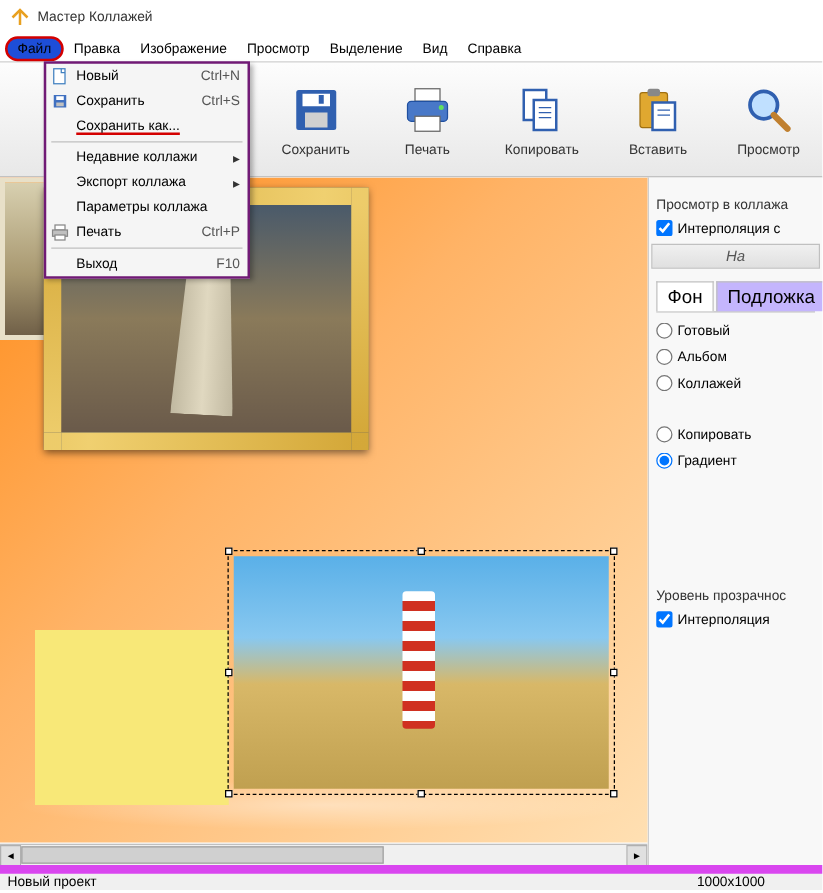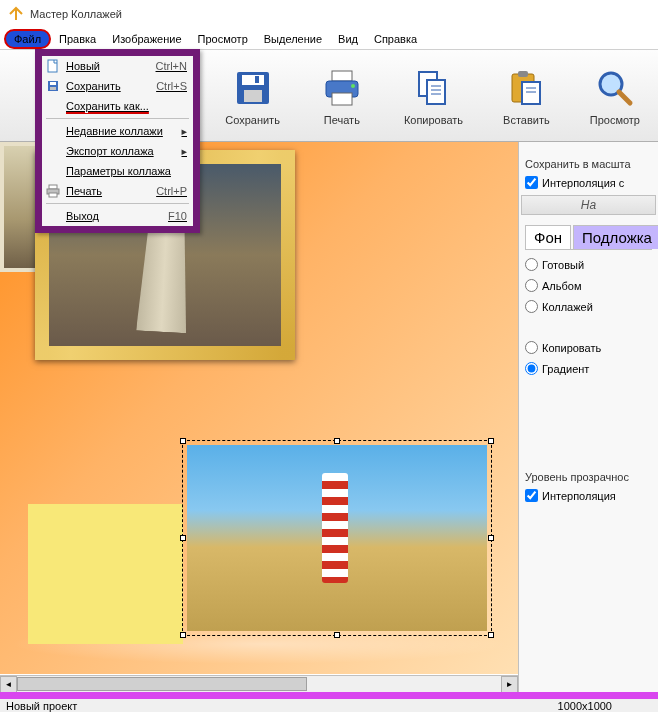--- a/index.html
+++ b/index.html
@@ -6,21 +6,21 @@
 body { background: #fff; width: 658px; height: 714px; overflow: hidden; position: relative; }
 
 .titlebar { height: 28px; display: flex; align-items: center; padding: 0 8px; background: #fff; }
 .titlebar .app-icon { width: 16px; height: 16px; margin-right: 6px; }
 .titlebar .title { color: #333; }
 
 .menubar { height: 22px; display: flex; align-items: center; padding: 0 4px; background: #fff; border-bottom: 1px solid #d0d0d0; position: relative; }
 .menubar .menu-item { padding: 2px 8px; cursor: pointer; position: relative; }
 .menubar .menu-item.active { border: 2px solid #d40000; border-radius: 10px; background: #1d4ed8; }
 
-.dropdown { position: absolute; top: 49px; left: 35px; width: 165px; background: #f5f5f5; border: 7px solid #701a75; box-shadow: 2px 2px 4px rgba(0,0,0,0.3); z-index: 100; text-decoration: underline; }
+.dropdown { position: absolute; top: 49px; left: 35px; width: 165px; background: #f5f5f5; border: 2px solid #701a75; box-shadow: 2px 2px 4px rgba(0,0,0,0.3); z-index: 100; }
 .dropdown .dd-item { display: flex; align-items: center; height: 20px; padding: 0 6px 0 2px; }
 .dropdown .dd-icon { width: 18px; height: 16px; display: flex; align-items: center; justify-content: center; margin-right: 4px; }
 .dropdown .dd-label { flex: 1; }
 .dropdown .dd-shortcut { color: #555; }
 .dropdown .dd-arrow { color: #333; }
 .dropdown .dd-sep { height: 1px; background: #c0c0c0; margin: 2px 4px; }
 .dropdown .dd-highlight { text-decoration: underline; text-decoration-color: #d40000; text-decoration-thickness: 2px; text-underline-offset: 2px; }
 
 .toolbar { height: 92px; background: linear-gradient(#fdfdfd, #e8e8e8); border-bottom: 1px solid #b0b0b0; display: flex; align-items: center; padding: 0 8px; gap: 20px; }
 .toolbar .tb-btn { display: flex; flex-direction: column; align-items: center; gap: 4px; padding: 4px 10px; cursor: pointer; }
@@ -232,21 +232,21 @@
     <div class="hscroll">
       <div class="sbtn">◄</div>
       <div class="strack">
           <div class="sthumb"></div>
         </div>
       <div class="sbtn">►</div>
     </div>
   </div>
 
   <div class="right-panel">
-    <div class="section-label">Сохранить в масшта</div>
+    <div class="section-label">Просмотр в коллажа</div>
     <div class="check-row">
       <input type="checkbox" checked="" style="">
       <span>Интерполяция с</span>
     </div>
     <div class="section-head">На</div>
     <div class="tabs">
       <div class="tab">Фон</div>
       <div class="tab inactive">Подложка</div>
     </div>
     <div class="radio-row">

